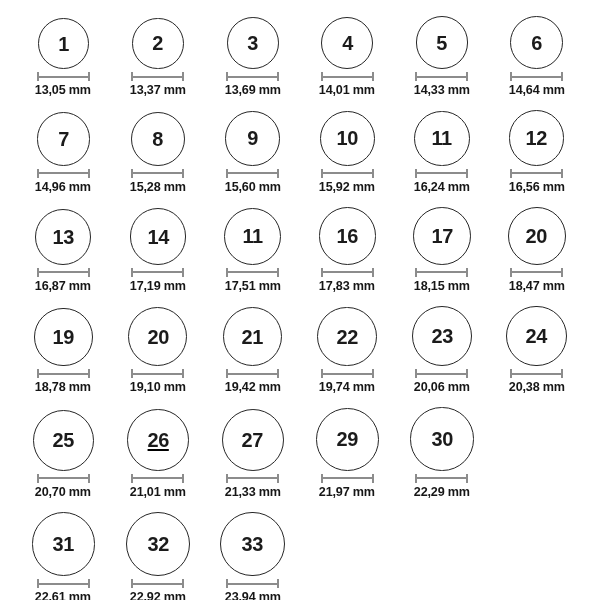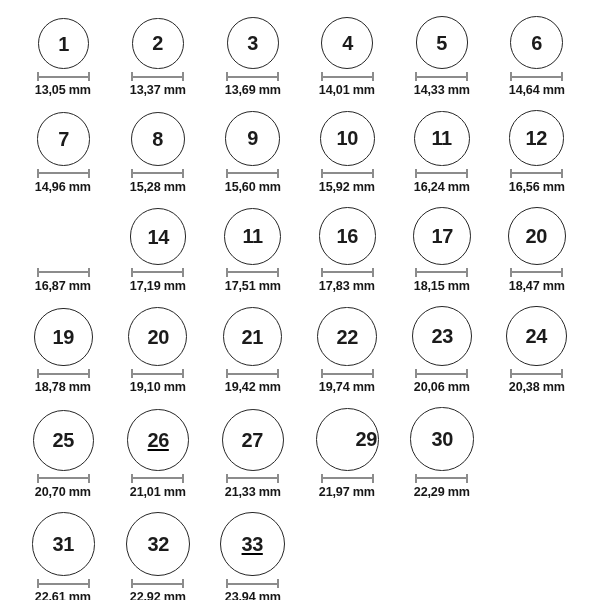--- a/index.html
+++ b/index.html
@@ -222,20 +222,23 @@
     <div class="dim">
       <span class="tick left"></span>
       <span class="bar"></span>
       <span class="tick right"></span>
     </div>
     <div class="mm">16,56 mm</div>
   </div>
 </div>
     <div class="row">
   <div class="cell">
+    <div class="circle" style="width: 56px; height: 56px;">
+      <span class="num">13</span>
+    </div>
     <div class="dim">
       <span class="tick left"></span>
       <span class="bar"></span>
       <span class="tick right"></span>
     </div>
     <div class="mm">16,87 mm</div>
   </div>
 
   <div class="cell">
     <div class="circle" style="width: 56.5px; height: 56.5px;">
@@ -402,21 +405,21 @@
     <div class="dim">
       <span class="tick left"></span>
       <span class="bar"></span>
       <span class="tick right"></span>
     </div>
     <div class="mm">21,33 mm</div>
   </div>
 
 
   <div class="cell">
-    <div class="circle" style="width: 62.8px; height: 62.8px; justify-content: flex-end;">
+    <div class="circle" style="width: 62.8px; height: 62.8px;">
       <span class="num">29</span>
     </div>
     <div class="dim">
       <span class="tick left"></span>
       <span class="bar"></span>
       <span class="tick right"></span>
     </div>
     <div class="mm">21,97 mm</div>
   </div>
 
@@ -451,21 +454,21 @@
     </div>
     <div class="dim">
       <span class="tick left"></span>
       <span class="bar"></span>
       <span class="tick right"></span>
     </div>
     <div class="mm">22,92 mm</div>
   </div>
 
   <div class="cell">
-    <div class="circle" style="width: 64.4px; height: 64.4px; text-decoration: underline;">
+    <div class="circle" style="width: 64.4px; height: 64.4px;">
       <span class="num">33</span>
     </div>
     <div class="dim">
       <span class="tick left"></span>
       <span class="bar"></span>
       <span class="tick right"></span>
     </div>
     <div class="mm">23,94 mm</div>
   </div>
 </div>

